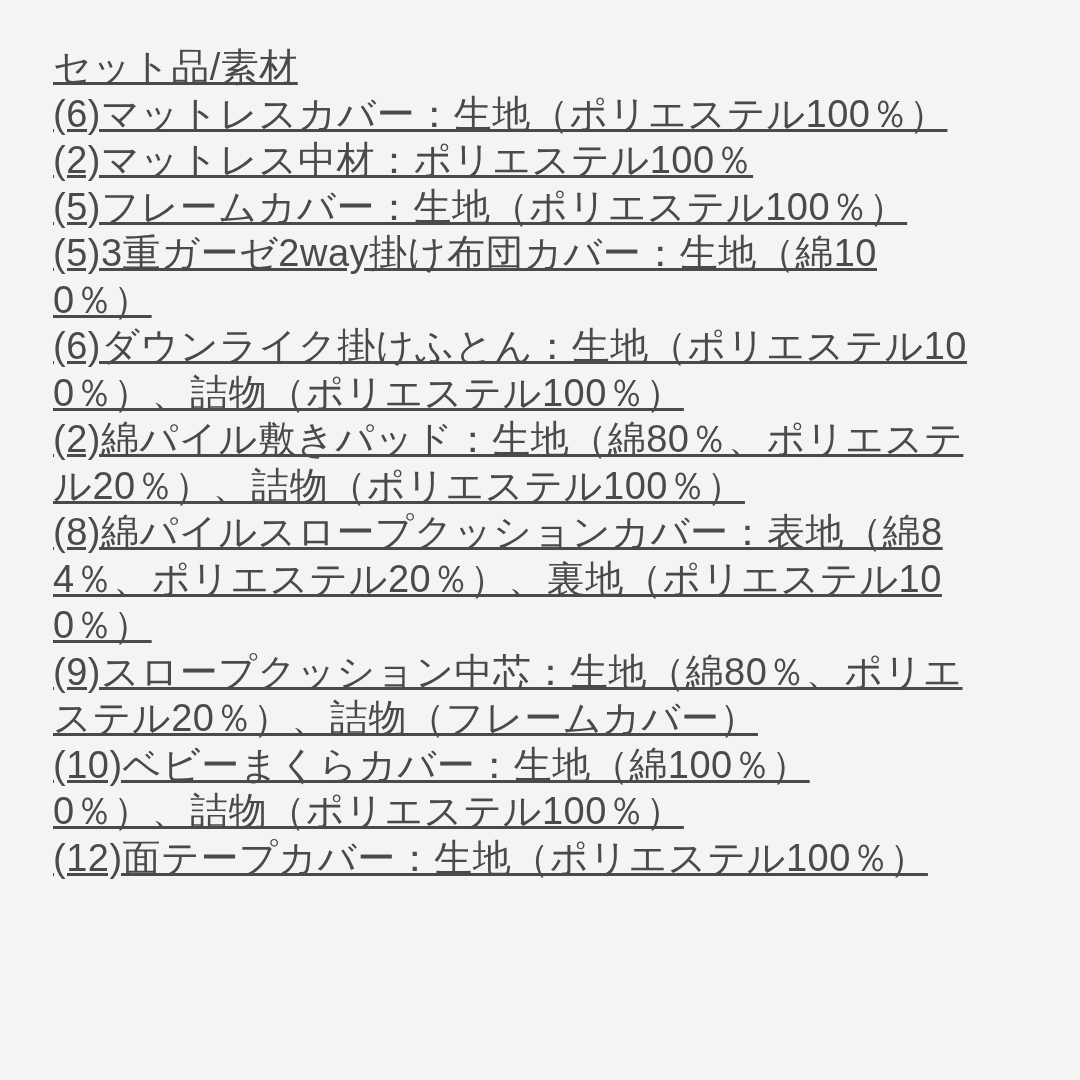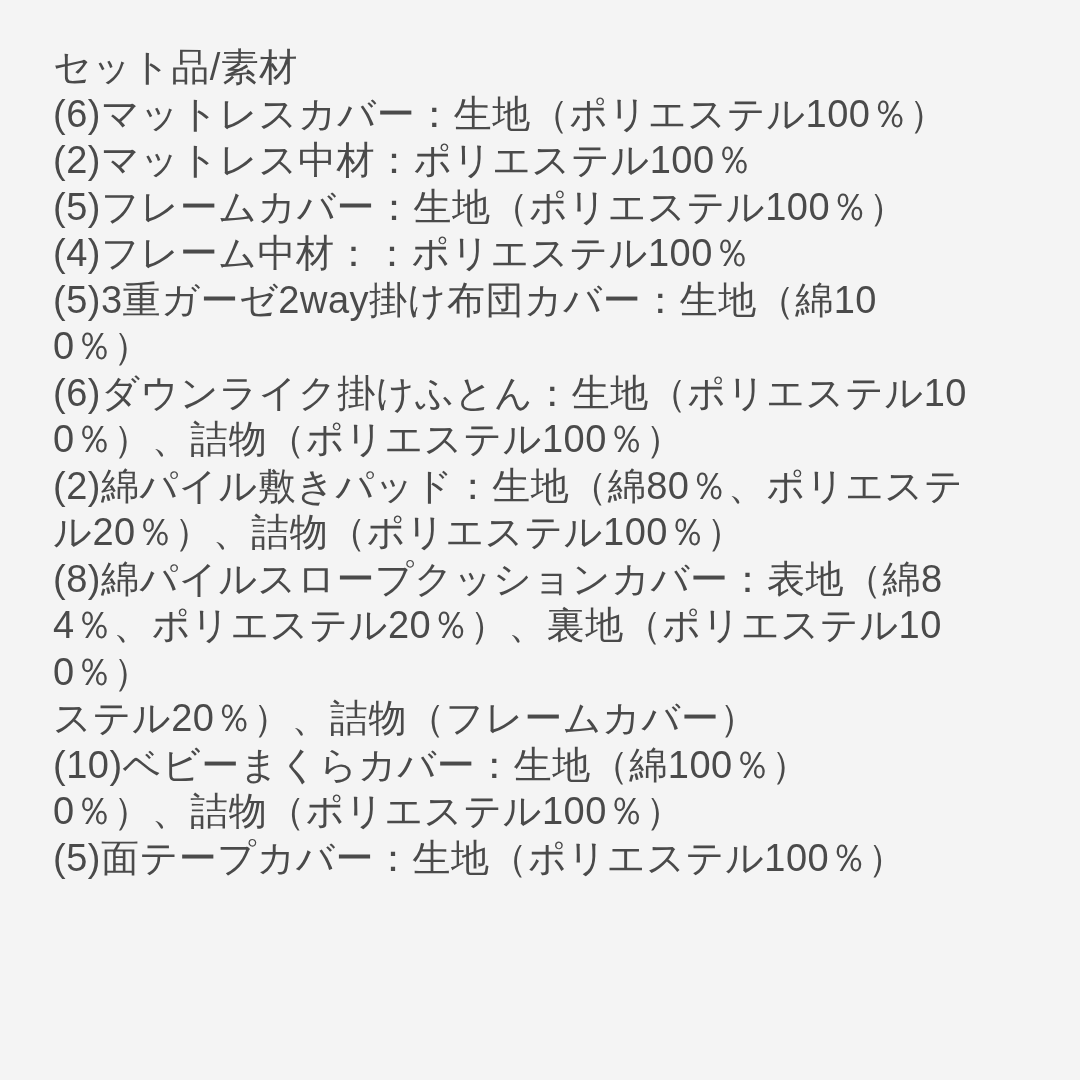--- a/index.html
+++ b/index.html
@@ -15,41 +15,42 @@
   }
   .text-block {
     position: absolute;
     left: 53px;
     top: 44px;
     width: 990px;
     color: #4a4a4a;
     font-size: 38px;
     line-height: 46.5px;
     letter-spacing: 0.5px;
+    text-decoration: underline;
   }
   .line {
     white-space: pre;
     min-height: 46.5px;
   }
 </style>
 </head>
 <body>
 
 <div class="text-block">
   <div class="line">セット品/素材</div>
   <div class="line">(6)マットレスカバー：生地（ポリエステル100％）</div>
   <div class="line">(2)マットレス中材：ポリエステル100％</div>
   <div class="line">(5)フレームカバー：生地（ポリエステル100％）</div>
-  <div class="line">(4)フレーム中材：：ポリエステル100％</div>
   <div class="line">(5)3重ガーゼ2way掛け布団カバー：生地（綿10</div>
   <div class="line">0％）</div>
   <div class="line">(6)ダウンライク掛けふとん：生地（ポリエステル10</div>
   <div class="line">0％）、詰物（ポリエステル100％）</div>
   <div class="line">(2)綿パイル敷きパッド：生地（綿80％、ポリエステ</div>
   <div class="line">ル20％）、詰物（ポリエステル100％）</div>
   <div class="line">(8)綿パイルスロープクッションカバー：表地（綿8</div>
   <div class="line">4％、ポリエステル20％）、裏地（ポリエステル10</div>
   <div class="line">0％）</div>
+  <div class="line">(9)スロープクッション中芯：生地（綿80％、ポリエ</div>
   <div class="line">ステル20％）、詰物（フレームカバー）</div>
   <div class="line">(10)ベビーまくらカバー：生地（綿100％）</div>
   <div class="line">0％）、詰物（ポリエステル100％）</div>
-  <div class="line">(5)面テープカバー：生地（ポリエステル100％）</div>
+  <div class="line">(12)面テープカバー：生地（ポリエステル100％）</div>
 </div>
 
 </body></html>

